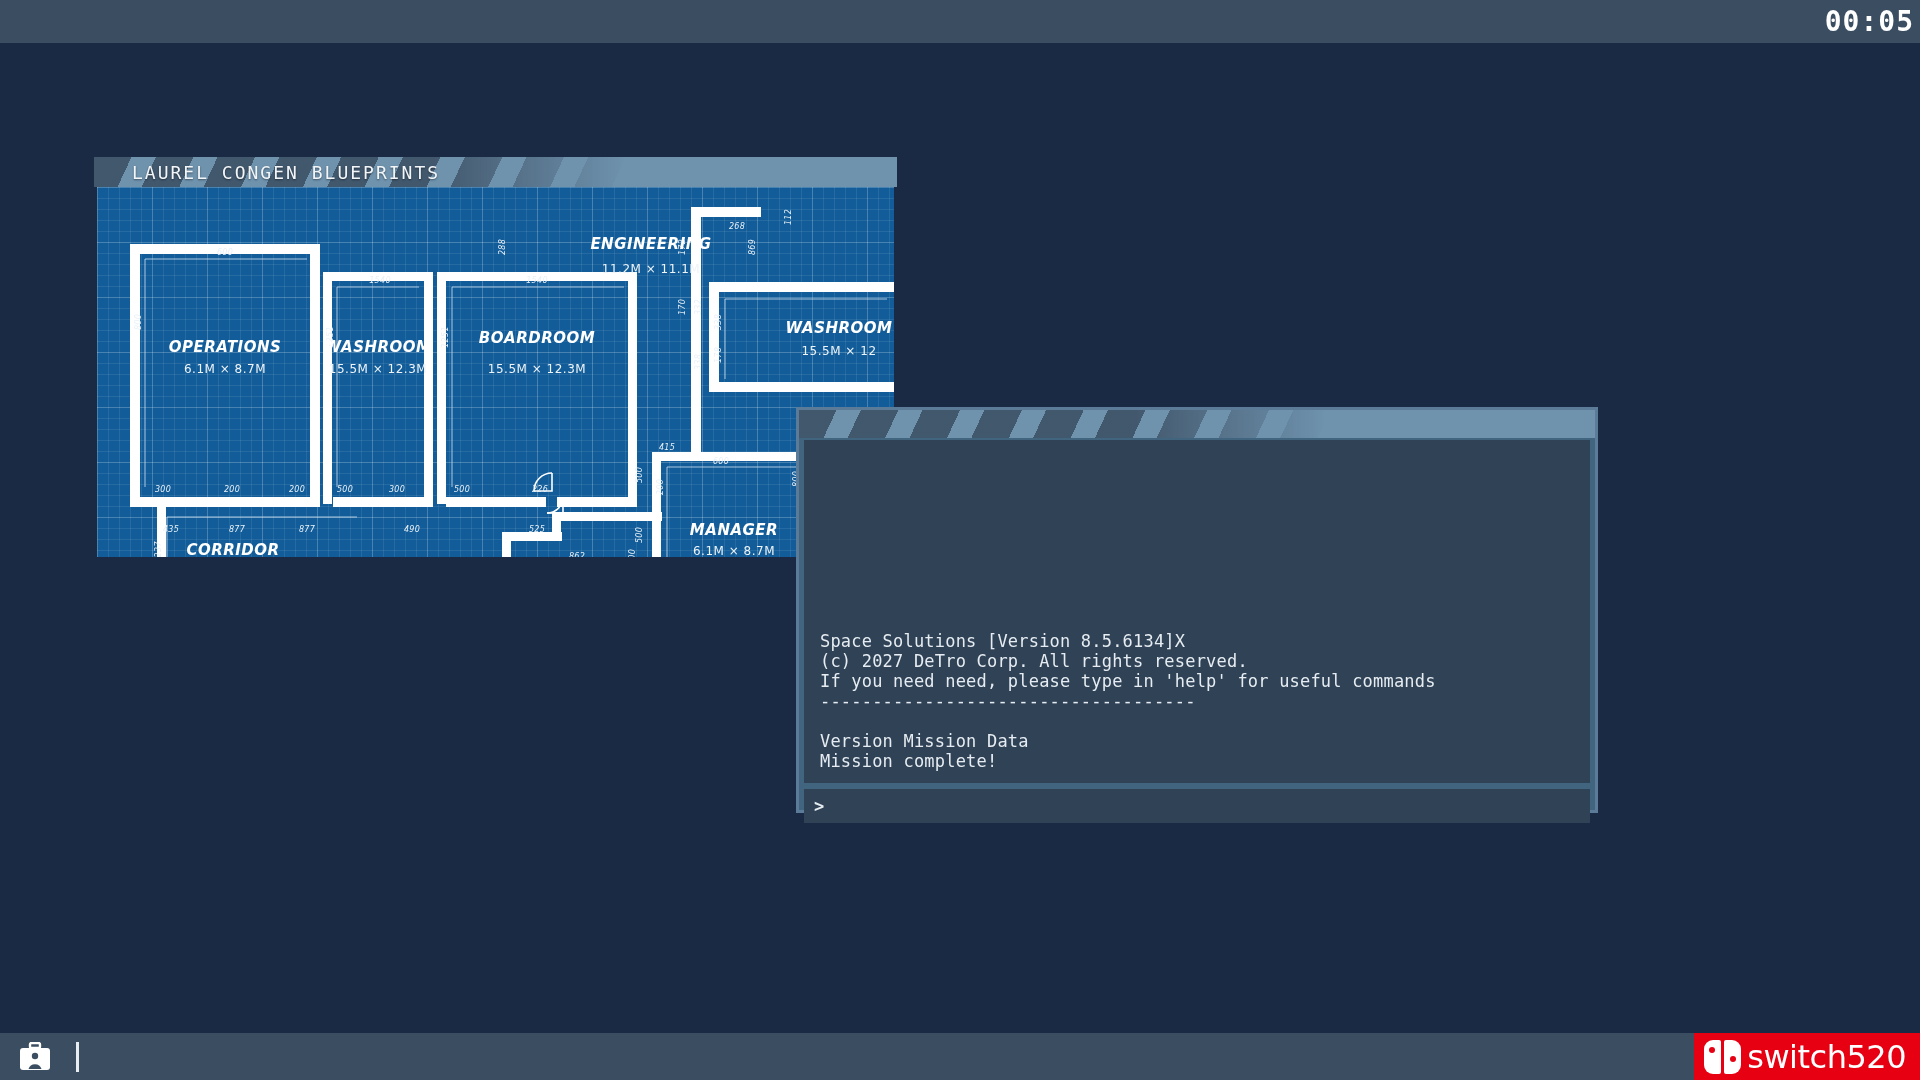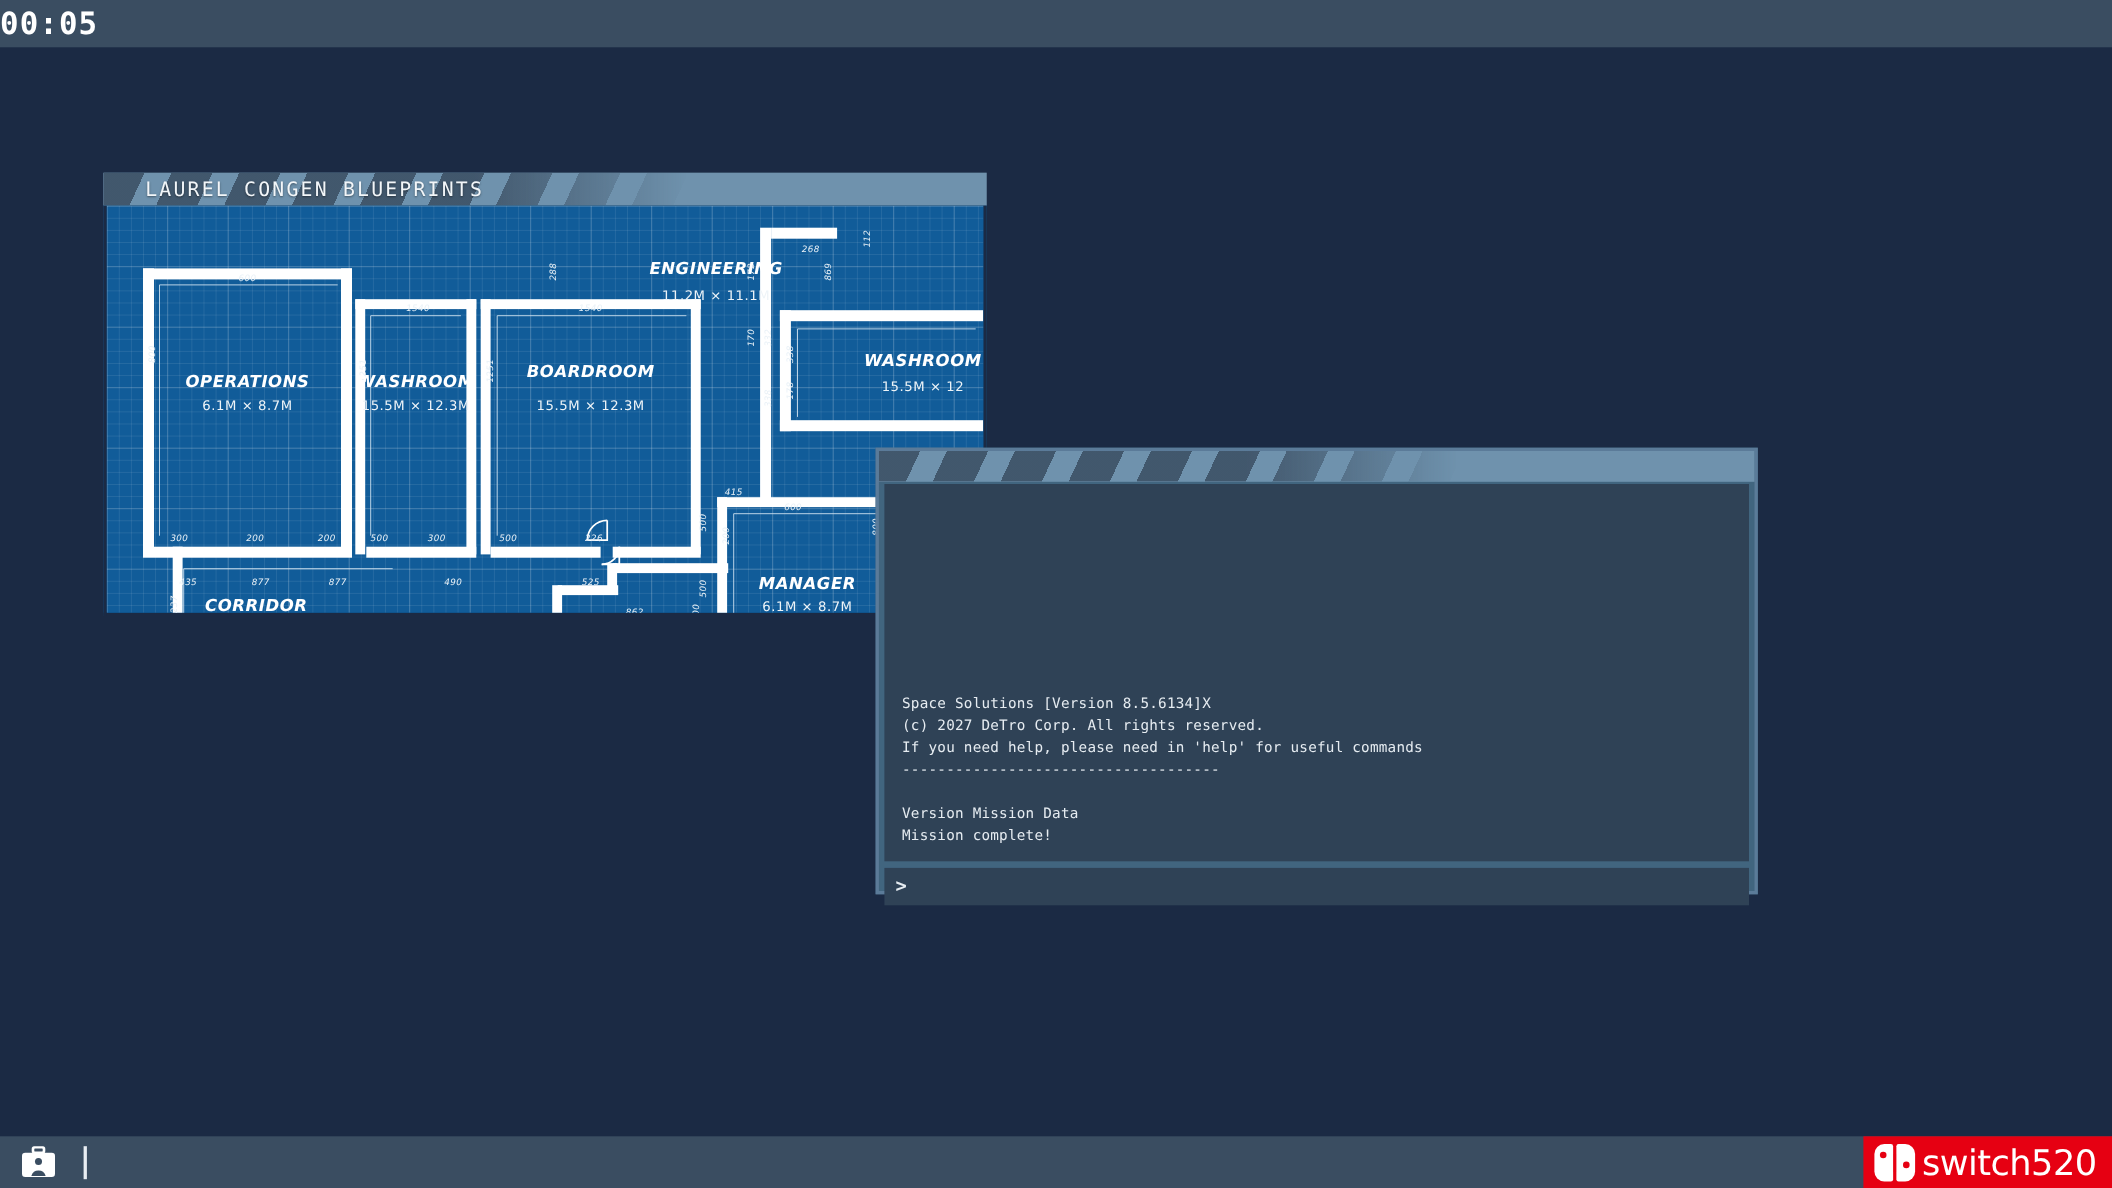--- a/index.html
+++ b/index.html
@@ -13,21 +13,21 @@
     position: relative;
     width: 1920px; height: 1080px;
     background: #1b2a44;
   }
 
   
   #topbar {
     position: absolute; left: 0; top: 0;
     width: 1920px; height: 43px;
     background: #3a4d61;
-    display: flex; align-items: center; 
+    display: flex; align-items: center; justify-content: flex-end;
     padding-right: 6px;
   }
   #clock {
     color: #ffffff;
     font-family: "DejaVu Sans Mono", monospace;
     font-size: 28px;
     letter-spacing: 1px;
     font-weight: bold;
   }
 
@@ -200,21 +200,21 @@
   }
   #terminal-lines {
     position: absolute;
     left: 16px;
     bottom: 12px;
     width: calc(100% - 32px);
   }
   .term-line {
     color: #e6ecf1;
     font-family: "DejaVu Sans Mono", monospace;
-    font-size: 13px;
+    font-size: 17px;
     line-height: 20px;
     white-space: pre;
     letter-spacing: 0.2px;
   }
   #terminal-input-row {
     margin: 6px 5px 5px 5px;
     height: 34px;
     background: #2f4256;
     display: flex; align-items: center;
     padding: 0 10px;
@@ -402,21 +402,21 @@
     <div class="win-titlebar">
       <div class="stripes rightfade"></div>
       <div class="win-title-text"></div>
     </div>
 
     <div id="terminal-body-wrap">
       <div id="terminal-output">
         <div id="terminal-lines">
           <div class="term-line">Space Solutions [Version 8.5.6134]X</div>
           <div class="term-line">(c) 2027 DeTro Corp. All rights reserved.</div>
-          <div class="term-line">If you need help, please need in 'help' for useful commands</div>
+          <div class="term-line">If you need need, please type in 'help' for useful commands</div>
           <div class="term-line">------------------------------------</div>
           <div class="term-line">&nbsp;</div>
           <div class="term-line">Version Mission Data</div>
           <div class="term-line">Mission complete!</div>
         </div>
       </div>
     </div>
 
     <div id="terminal-input-row">
       <span id="terminal-prompt">&gt;</span>

